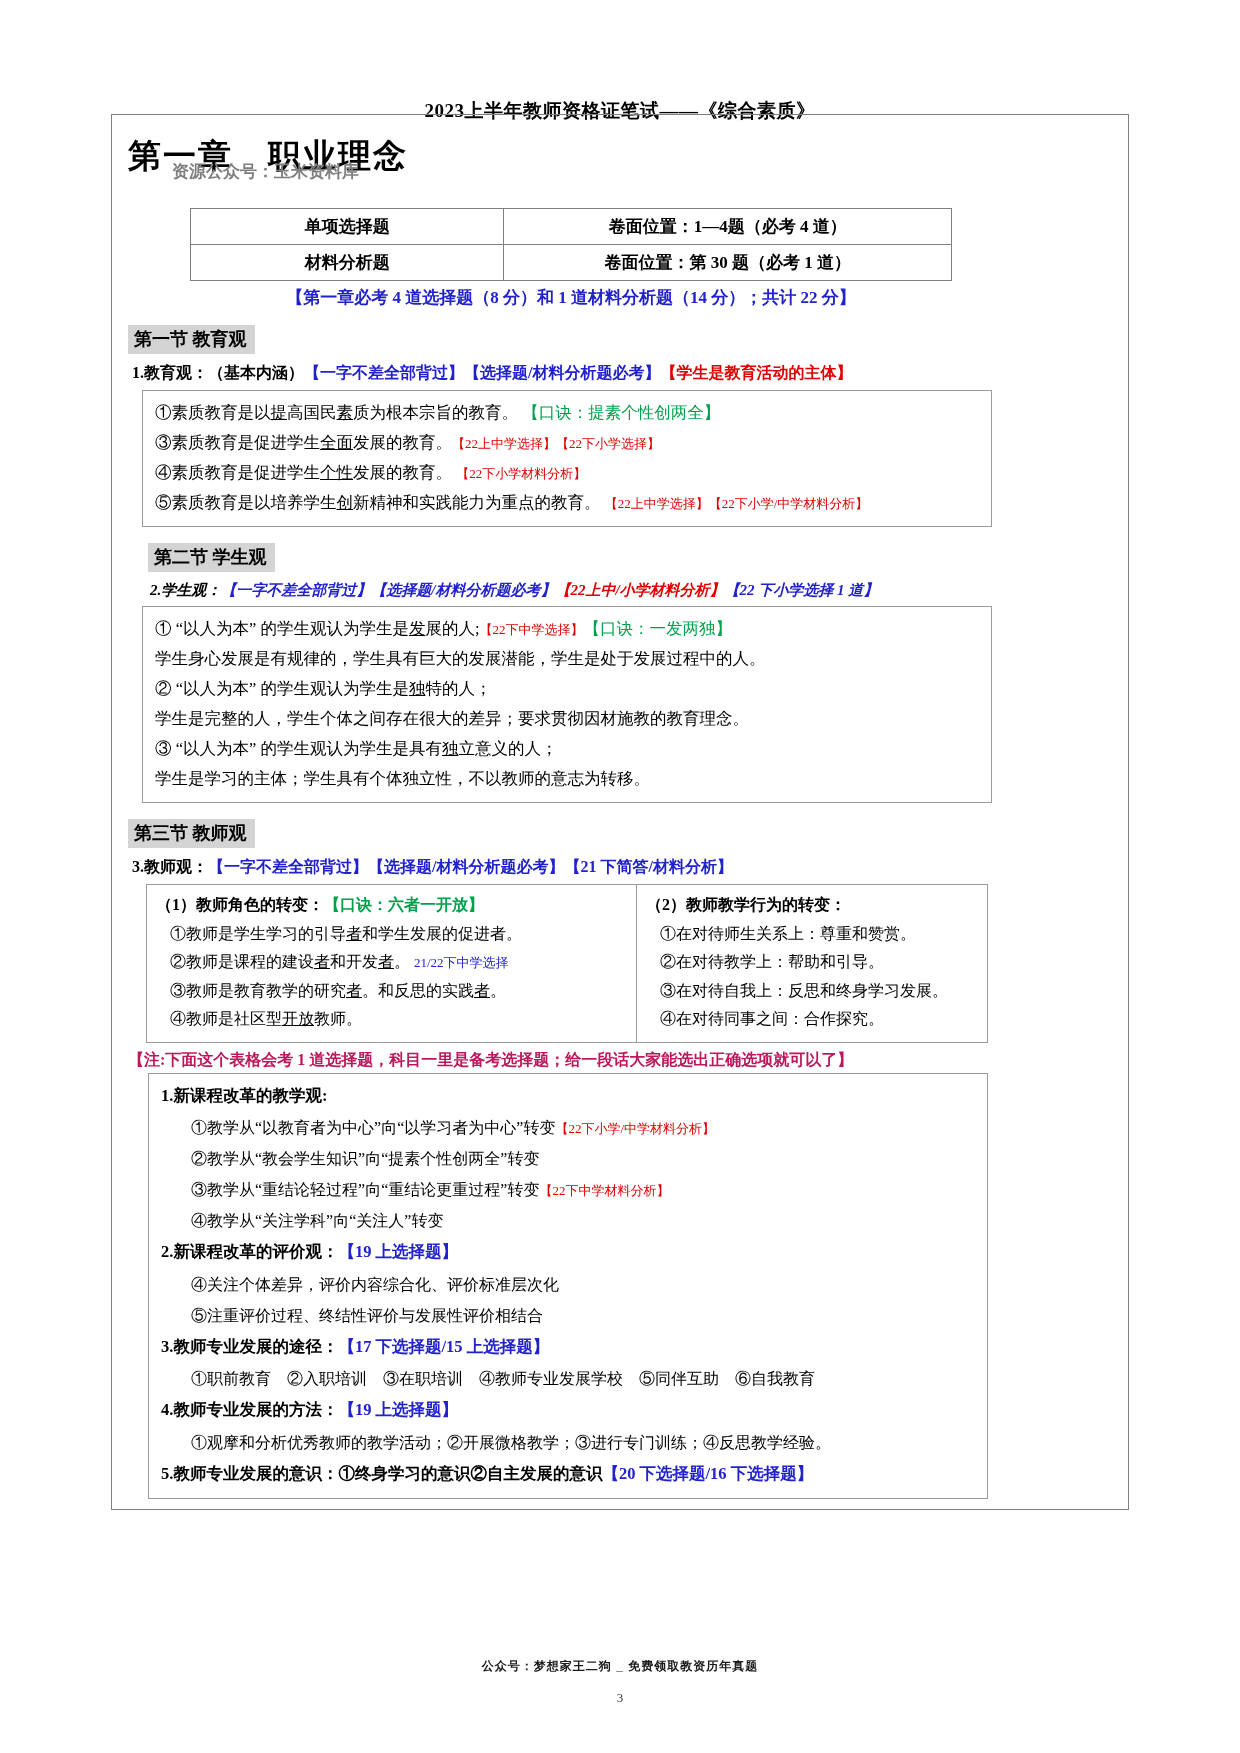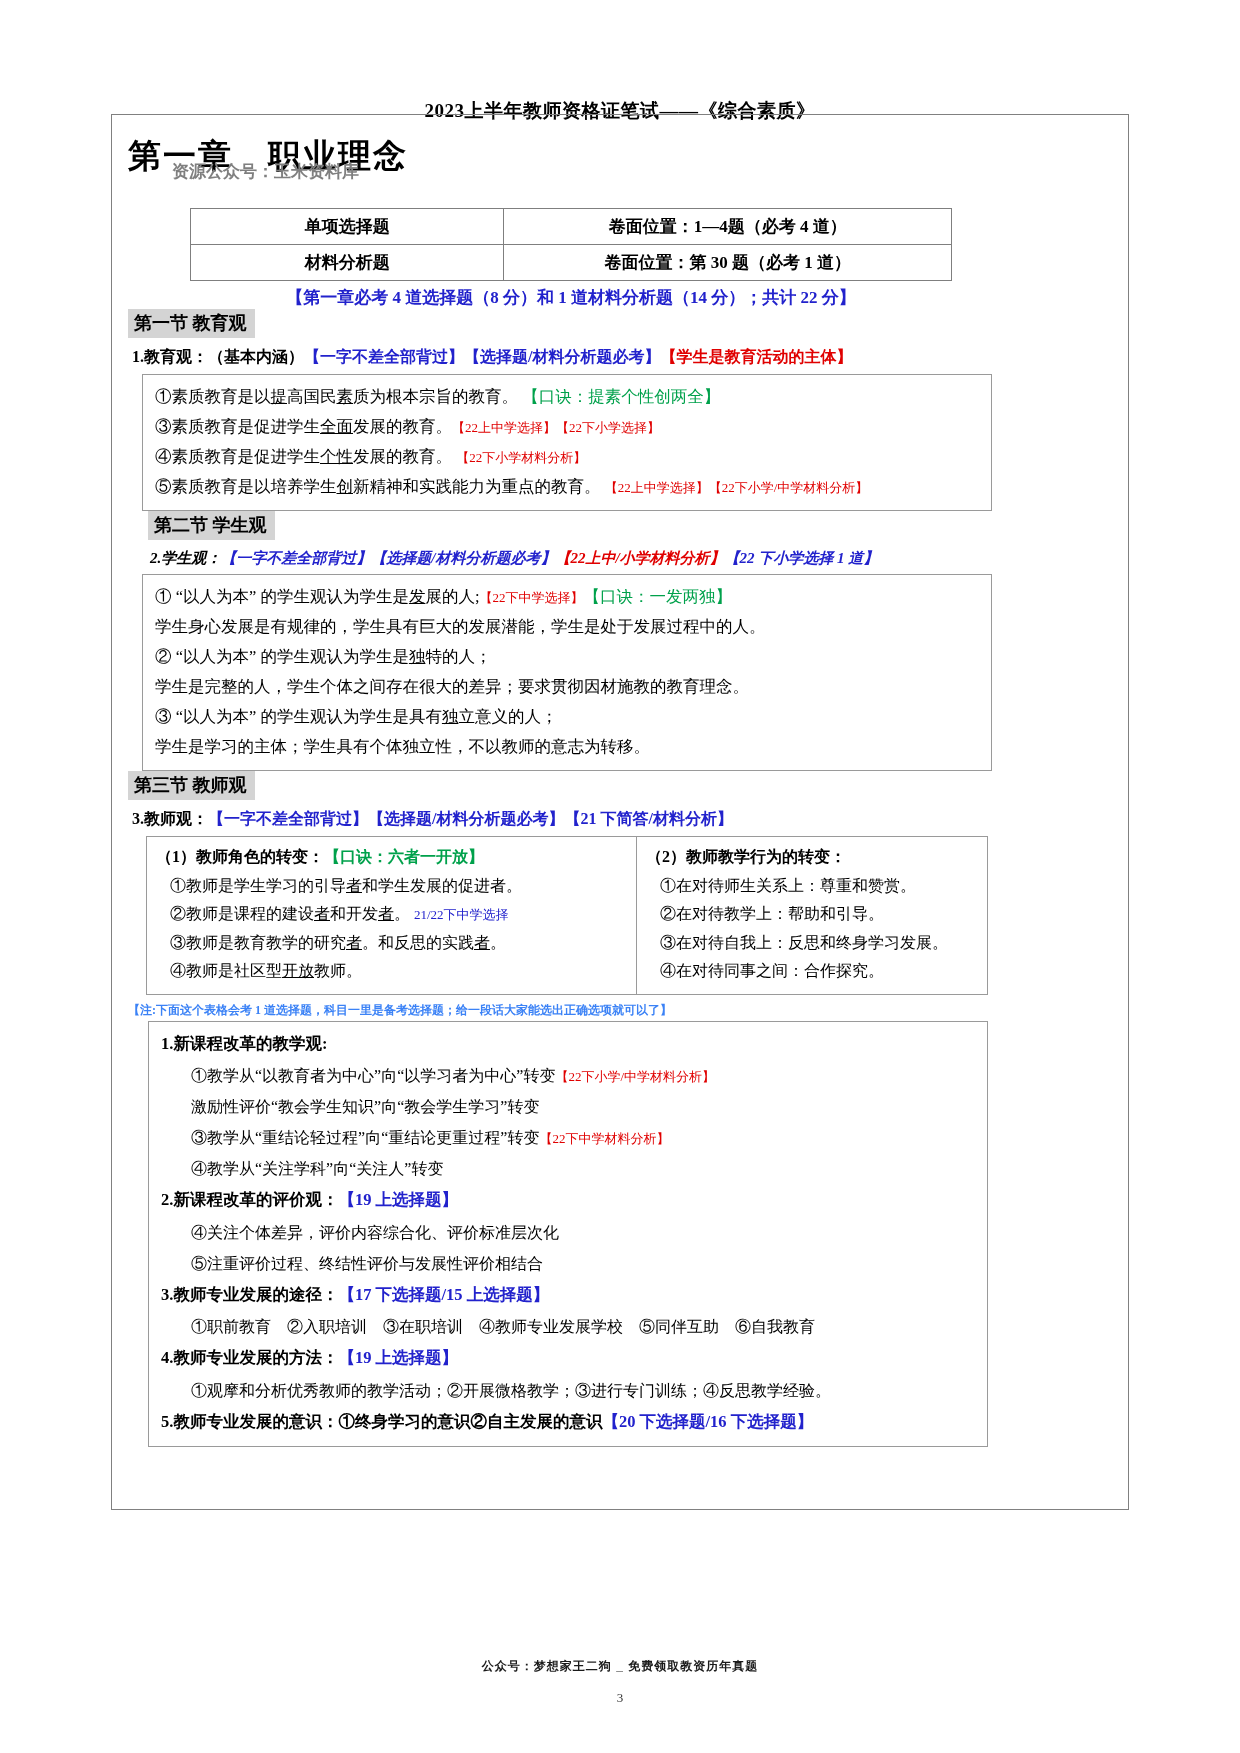--- a/index.html
+++ b/index.html
@@ -75,21 +75,21 @@
     margin-top:5px;
   }
 
   
   .sec-head {
     display:inline-block;
     background:#d4d4d4;
     font-weight:bold;
     font-size:18px;
     padding:2px 8px 3px 6px;
-    margin-top:0;
+    margin-top:16px;
   }
   .sec-head.indent { margin-left:20px; }
 
   .lead-line {
     font-size:16px;
     font-weight:bold;
     margin:9px 0 6px 4px;
   }
   .lead-line.indent { margin-left:22px; font-size:15px;font-style:italic; }
 
@@ -124,23 +124,23 @@
     vertical-align:top;
     padding:6px 9px 8px 9px;
     font-size:16px;
     line-height:1.78;
   }
   .two-col td.left { width:56%; }
   .two-col .hd { font-weight:bold; }
   .two-col .item { padding-left:14px; white-space:nowrap; }
 
   .note-line {
-    color:#3b82f6;
-    font-weight:bold;
-    font-size:12px;
+    color:#be185d;
+    font-weight:bold;
+    font-size:16px;
     margin:7px 0 2px 0;
   }
 
   
   .final-box {
     border:1px solid #9a9a9a;
     margin-left:20px;
     width:840px;
     padding:6px 10px 8px 12px;
     box-sizing:border-box;
@@ -286,21 +286,21 @@
 
   
   <div class="final-box">
 
     <div class="h">
       <span>1.新课程改革的教学观:</span>
     </div>
     <div class="sub">
       <span>①教学从“以教育者为中心”向“以学习者为中心”转变</span><span class="red small">【22下小学/中学材料分析】</span>
     </div>
-    <div class="sub">激励性评价“教会学生知识”向“教会学生学习”转变</div>
+    <div class="sub">②教学从“教会学生知识”向“提素个性创两全”转变</div>
     <div class="sub">
       <span>③教学从“重结论轻过程”向“重结论更重过程”转变</span><span class="red small">【22下中学材料分析】</span>
     </div>
     <div class="sub">④教学从“关注学科”向“关注人”转变</div>
 
     <div class="h">
       <span>2.新课程改革的评价观：</span><span class="blue">【19 上选择题】</span>
     </div>
     <div class="sub">④关注个体差异，评价内容综合化、评价标准层次化</div>
     <div class="sub">⑤注重评价过程、终结性评价与发展性评价相结合</div>

